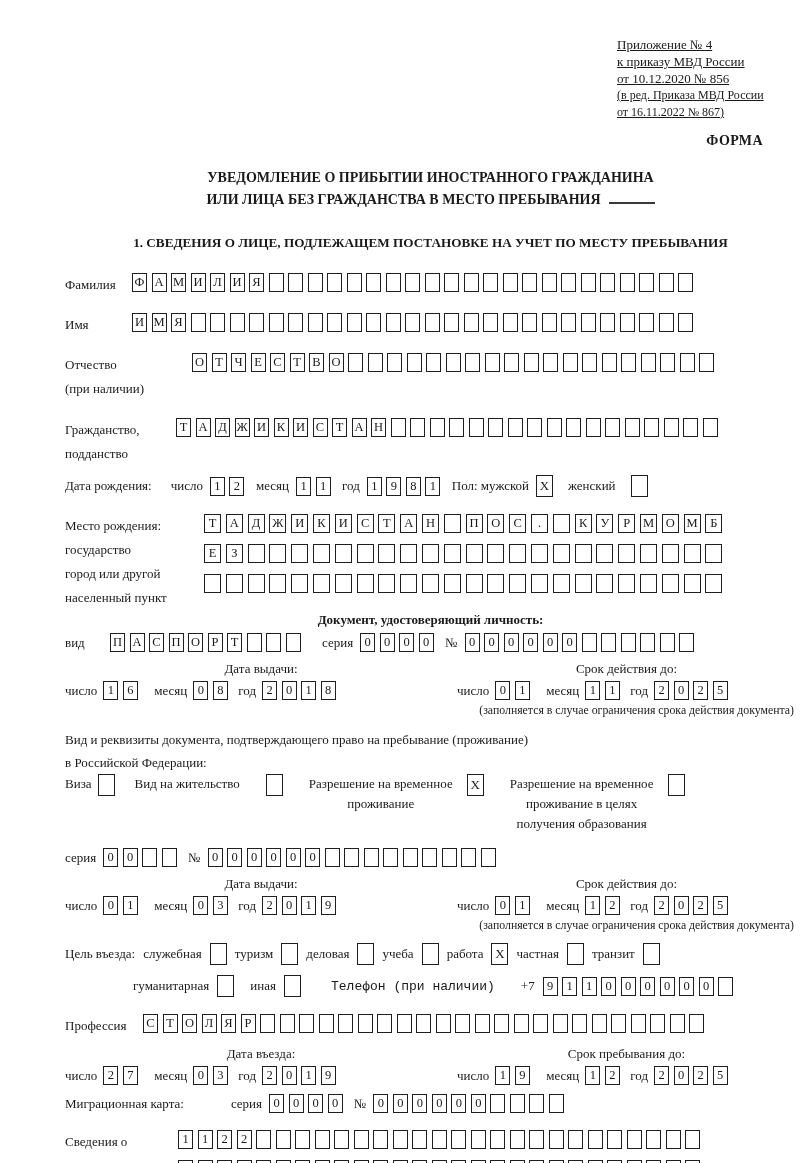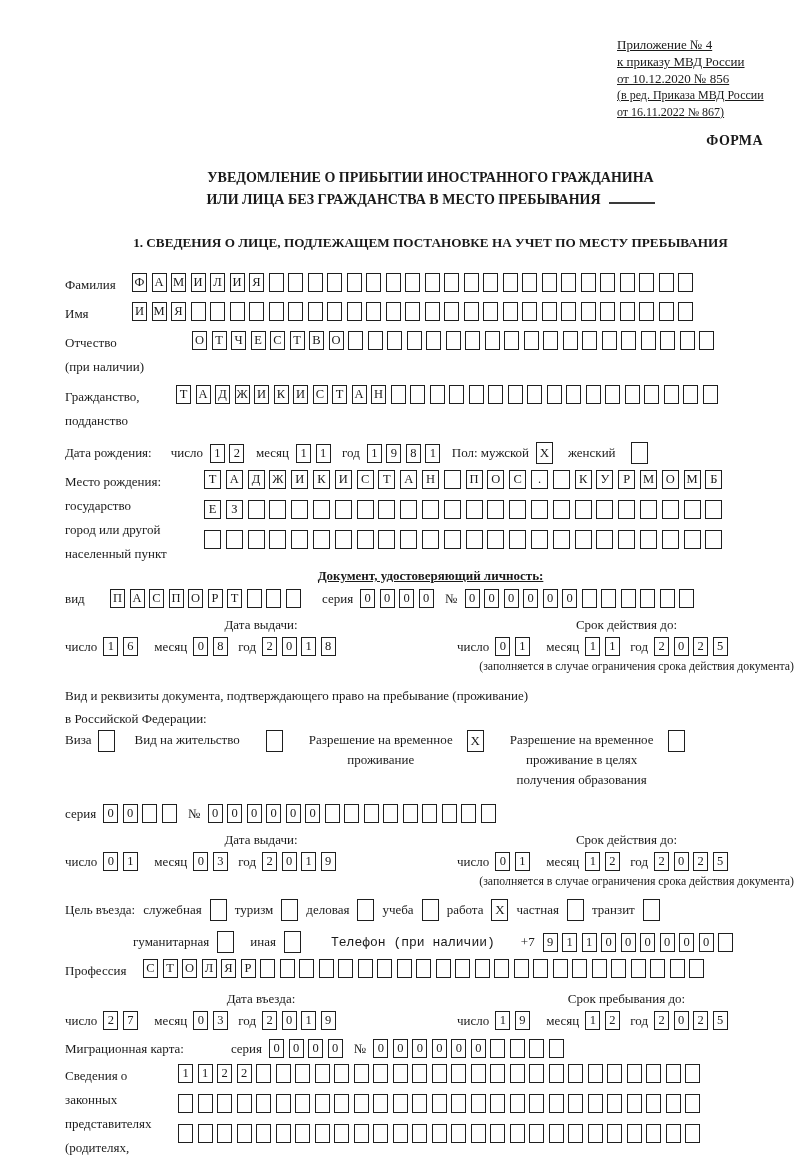--- a/index.html
+++ b/index.html
@@ -10,21 +10,21 @@
     font-family:"Liberation Serif","DejaVu Serif",serif;
     color:#1a1a1a; font-size:13px;
   }
   .appendix { margin-left:552px; line-height:17px;text-decoration:underline; }
   .appendix .amend { font-size:12px; }
   .form-label { text-align:right; padding-right:33px; font-weight:bold; font-size:14px; margin-top:12px; letter-spacing:.4px; }
   .title { text-align:center; font-weight:bold; font-size:14px; margin-top:18px; line-height:22px; }
   .uline { display:inline-block; width:46px; border-bottom:2px solid #3a3a3a; margin-left:8px; vertical-align:baseline; }
   .sec-heading { font-weight:bold; font-size:13.2px; margin-top:24px; text-align:center; }
 
-  .row { display:flex; align-items:flex-start; margin-top:6px; }
+  .row { display:flex; align-items:flex-start; margin-top:17px; }
   .lbl { flex:none; line-height:23px; }
   .lbl-col { flex:none; }
   .lbl-col div { line-height:24px; }
   .w67  { width:67px; }
   .w127 { width:127px; }
   .w111 { width:111px; }
   .w139 { width:139px; }
   .w113 { width:113px; }
   .w78  { width:78px; }
   .w38  { width:38px; }
@@ -332,21 +332,21 @@
           <span class="cell"></span>
           <span class="cell"></span>
           <span class="cell"></span>
           <span class="cell"></span>
           <span class="cell"></span>
           <span class="cell"></span>
         </div>
     </div>
   </div>
 
-  <div class="hdr-c" style="margin-top:2px;text-decoration:underline;">Документ, удостоверяющий личность:</div>
+  <div class="hdr-c" style="margin-top:2px;">Документ, удостоверяющий личность:</div>
 
   <div class="inline" style="margin-top:5px;">
     <span class="w38">вид</span>
     <span class="cells">
         <span class="cell">П</span>
         <span class="cell">А</span>
         <span class="cell">С</span>
         <span class="cell">П</span>
         <span class="cell">О</span>
         <span class="cell">Р</span>

